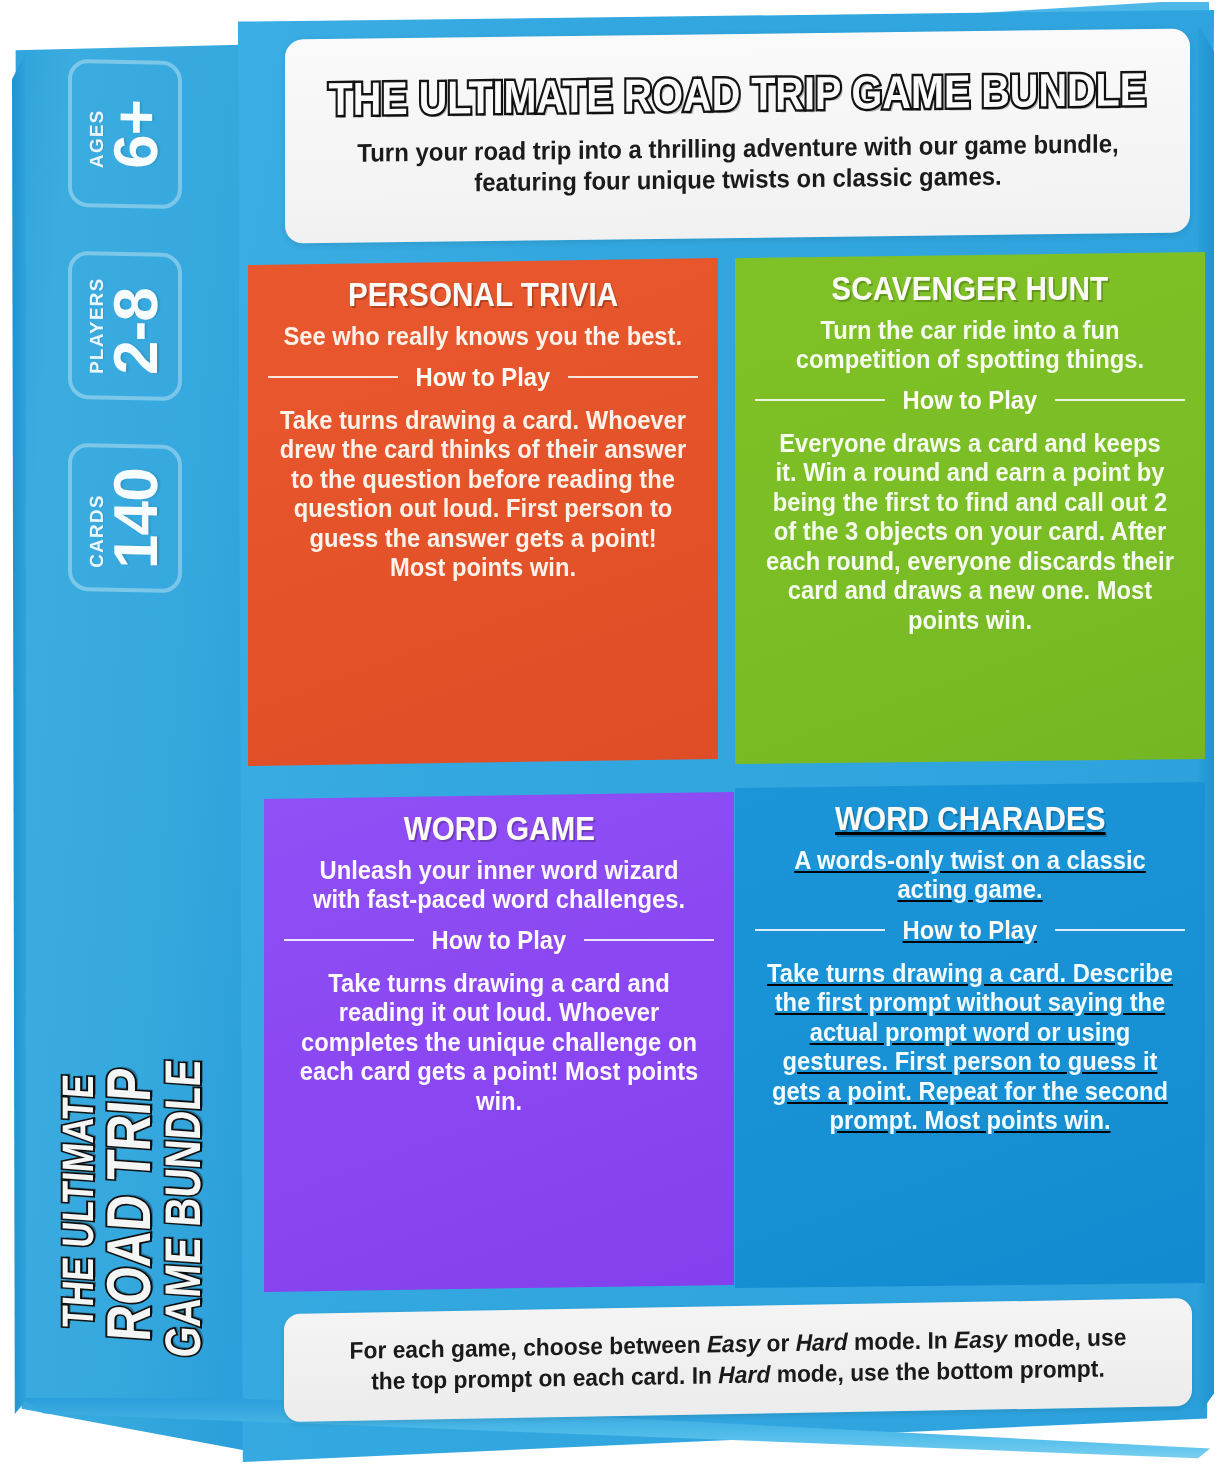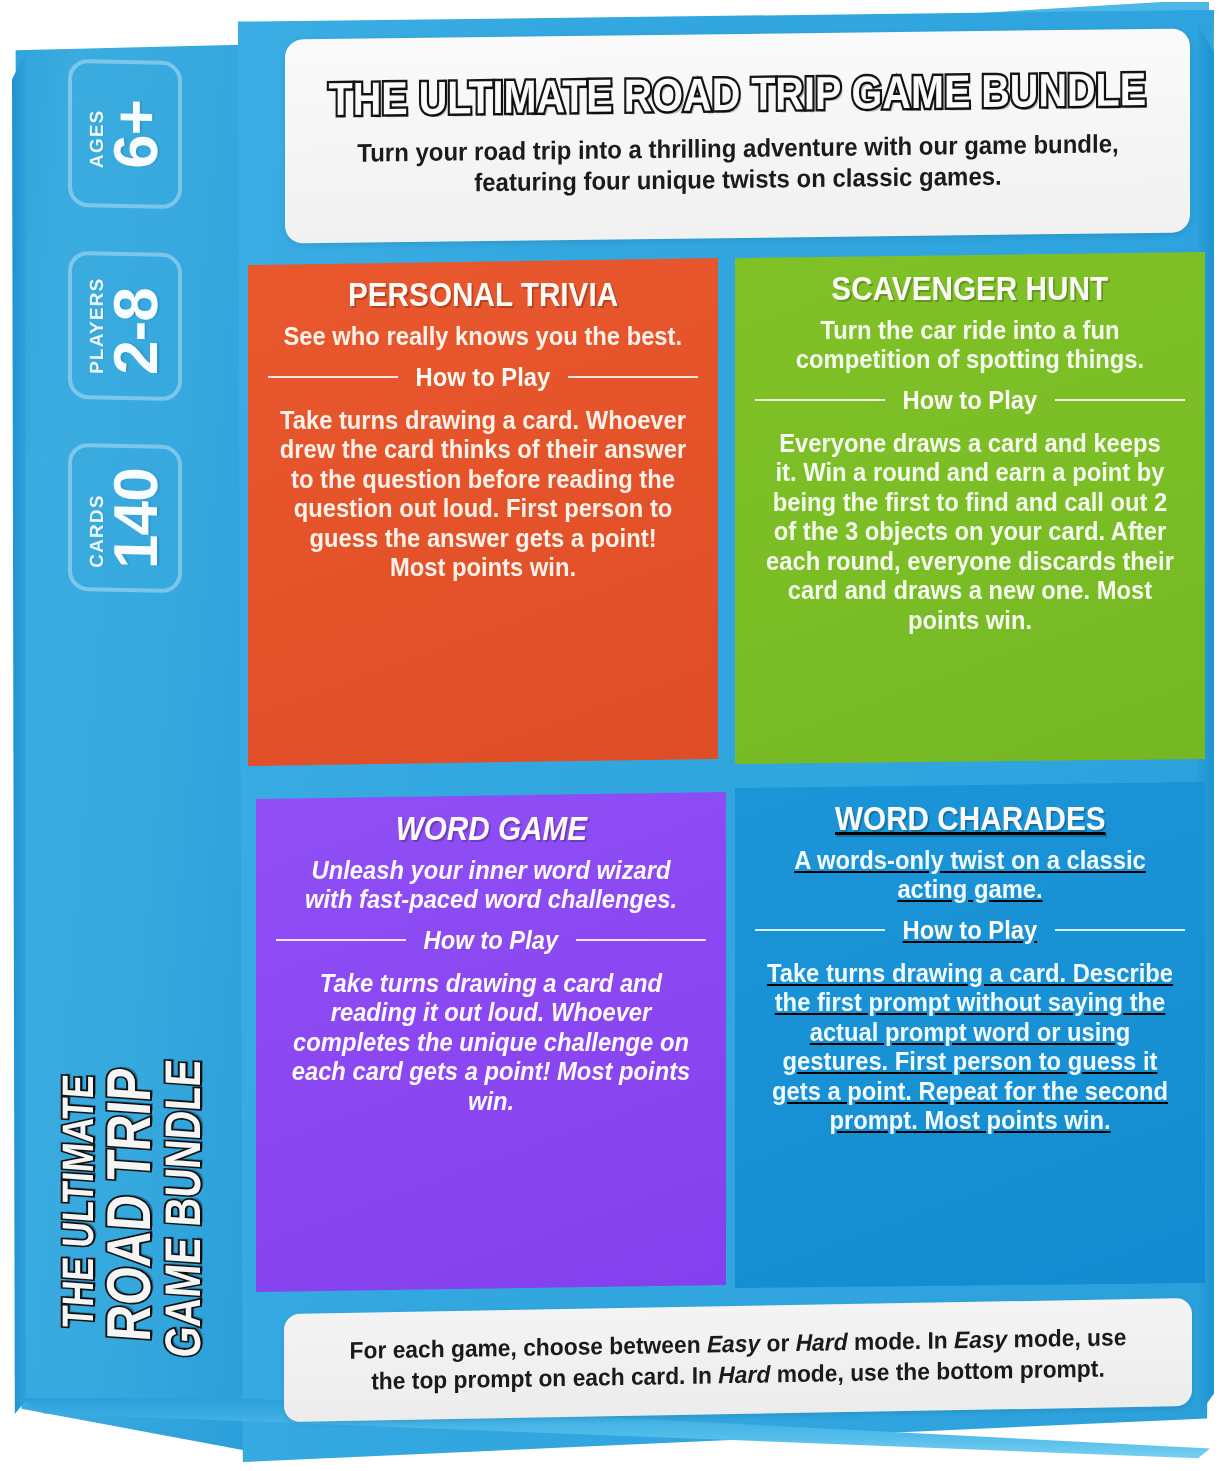--- a/index.html
+++ b/index.html
@@ -195,24 +195,23 @@
     left:0px;  top:4px;  height:508px;
     background:linear-gradient(160deg,#e9582d 0%, #e4522a 55%, #df4d27 100%);
     clip-path:polygon(0% 1.4%, 100% 0%, 100% 98.6%, 0% 100%);
   }
   .q-green{
     left:487px; top:-2px; height:512px;
     background:linear-gradient(160deg,#80c126 0%, #7abd25 55%, #74b723 100%);
     clip-path:polygon(0% 1.2%, 100% 0%, 100% 99%, 0% 100%);
   }
   .q-purple{
-    left:8px;  top:538px; height:500px;
+    left:16px;  top:538px; height:500px;
     background:linear-gradient(160deg,#9050f5 0%, #8a46f1 55%, #8440ec 100%);
     clip-path:polygon(0% 1.4%, 100% 0%, 100% 98.6%, 0% 100%);
-    font-style:italic;
   }
   .q-blue{
     left:487px; top:528px; height:506px;
     background:linear-gradient(160deg,#1b95d8 0%, #1790d4 55%, #128bd0 100%);
     clip-path:polygon(0% 1.2%, 100% 0%, 100% 99%, 0% 100%);
     text-decoration:underline;
   }
 
   .q-title{
     font-size:33px;

